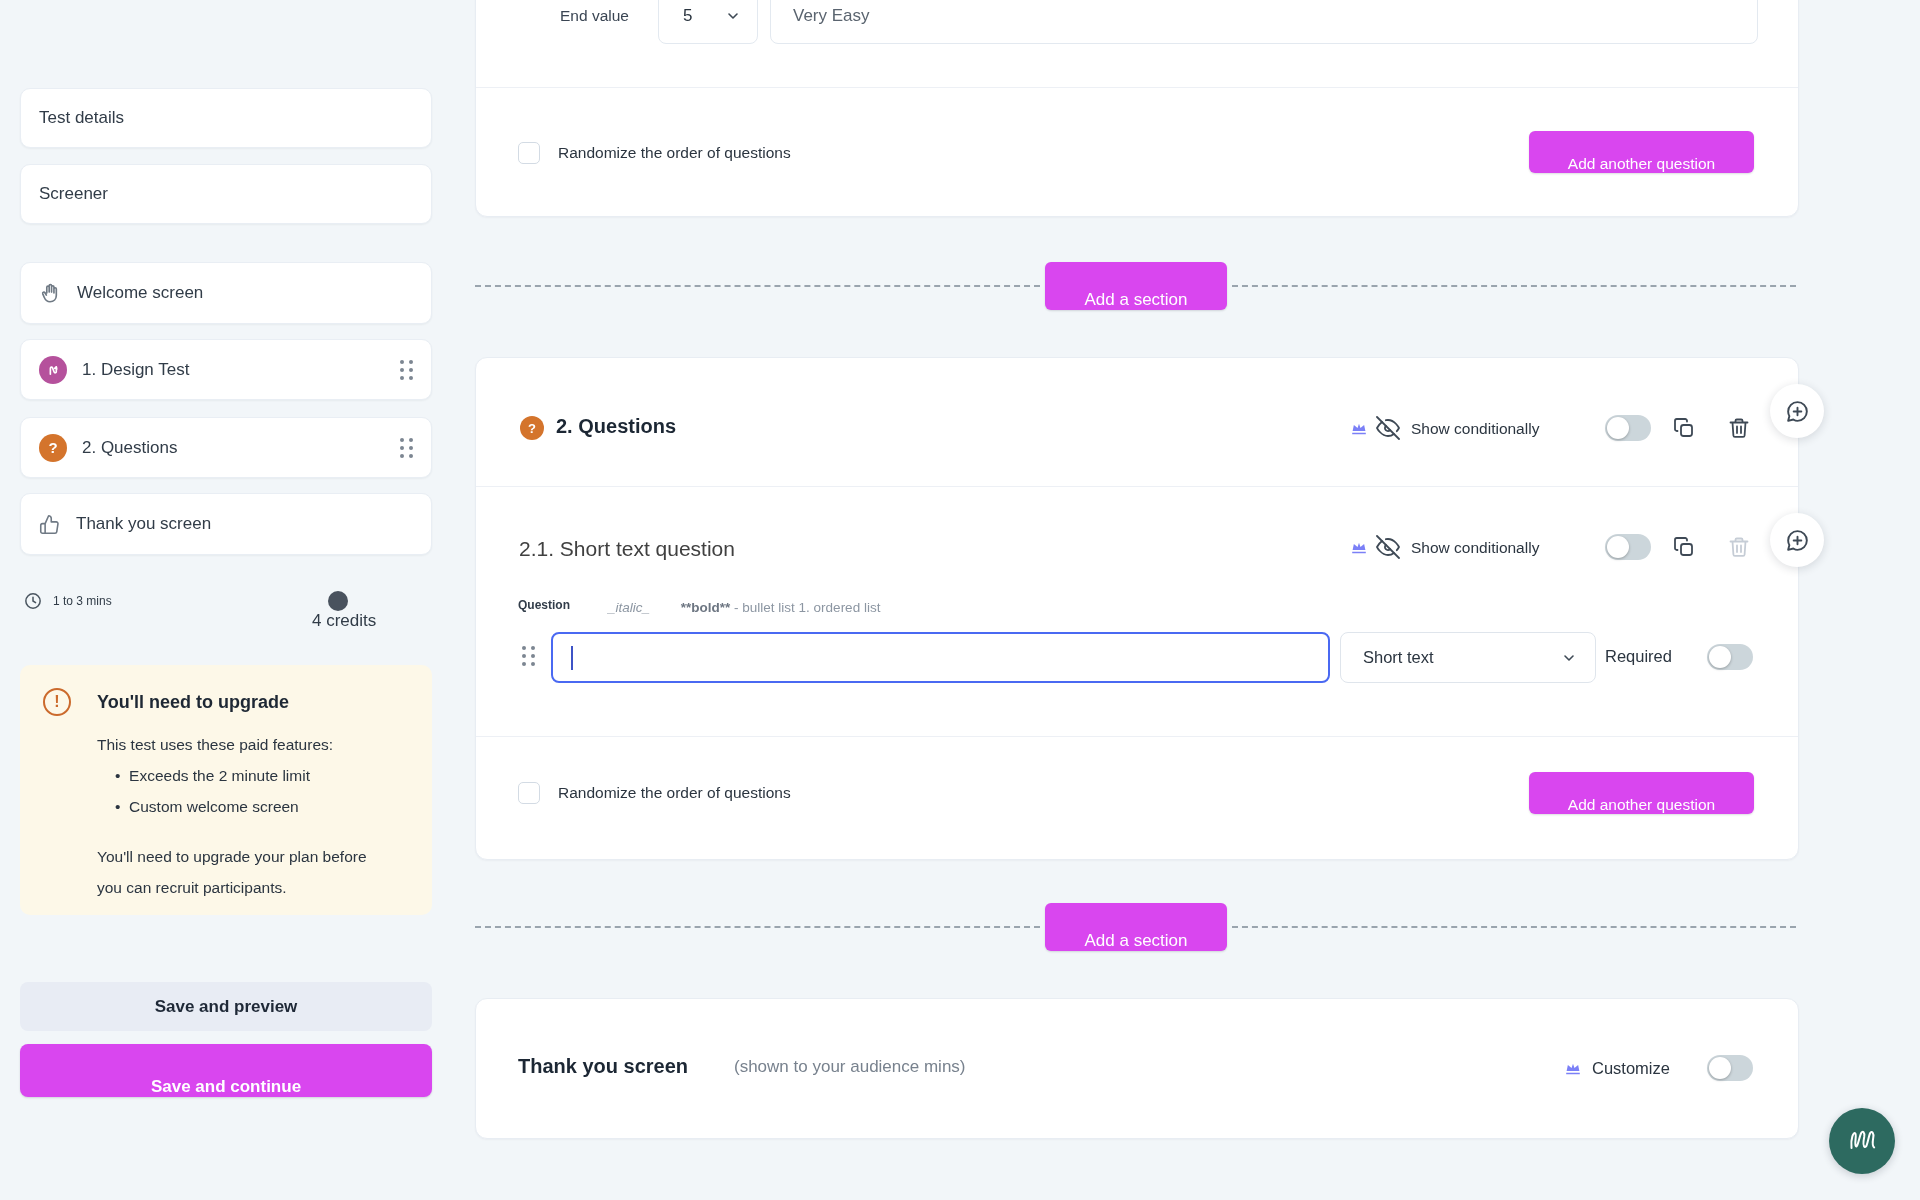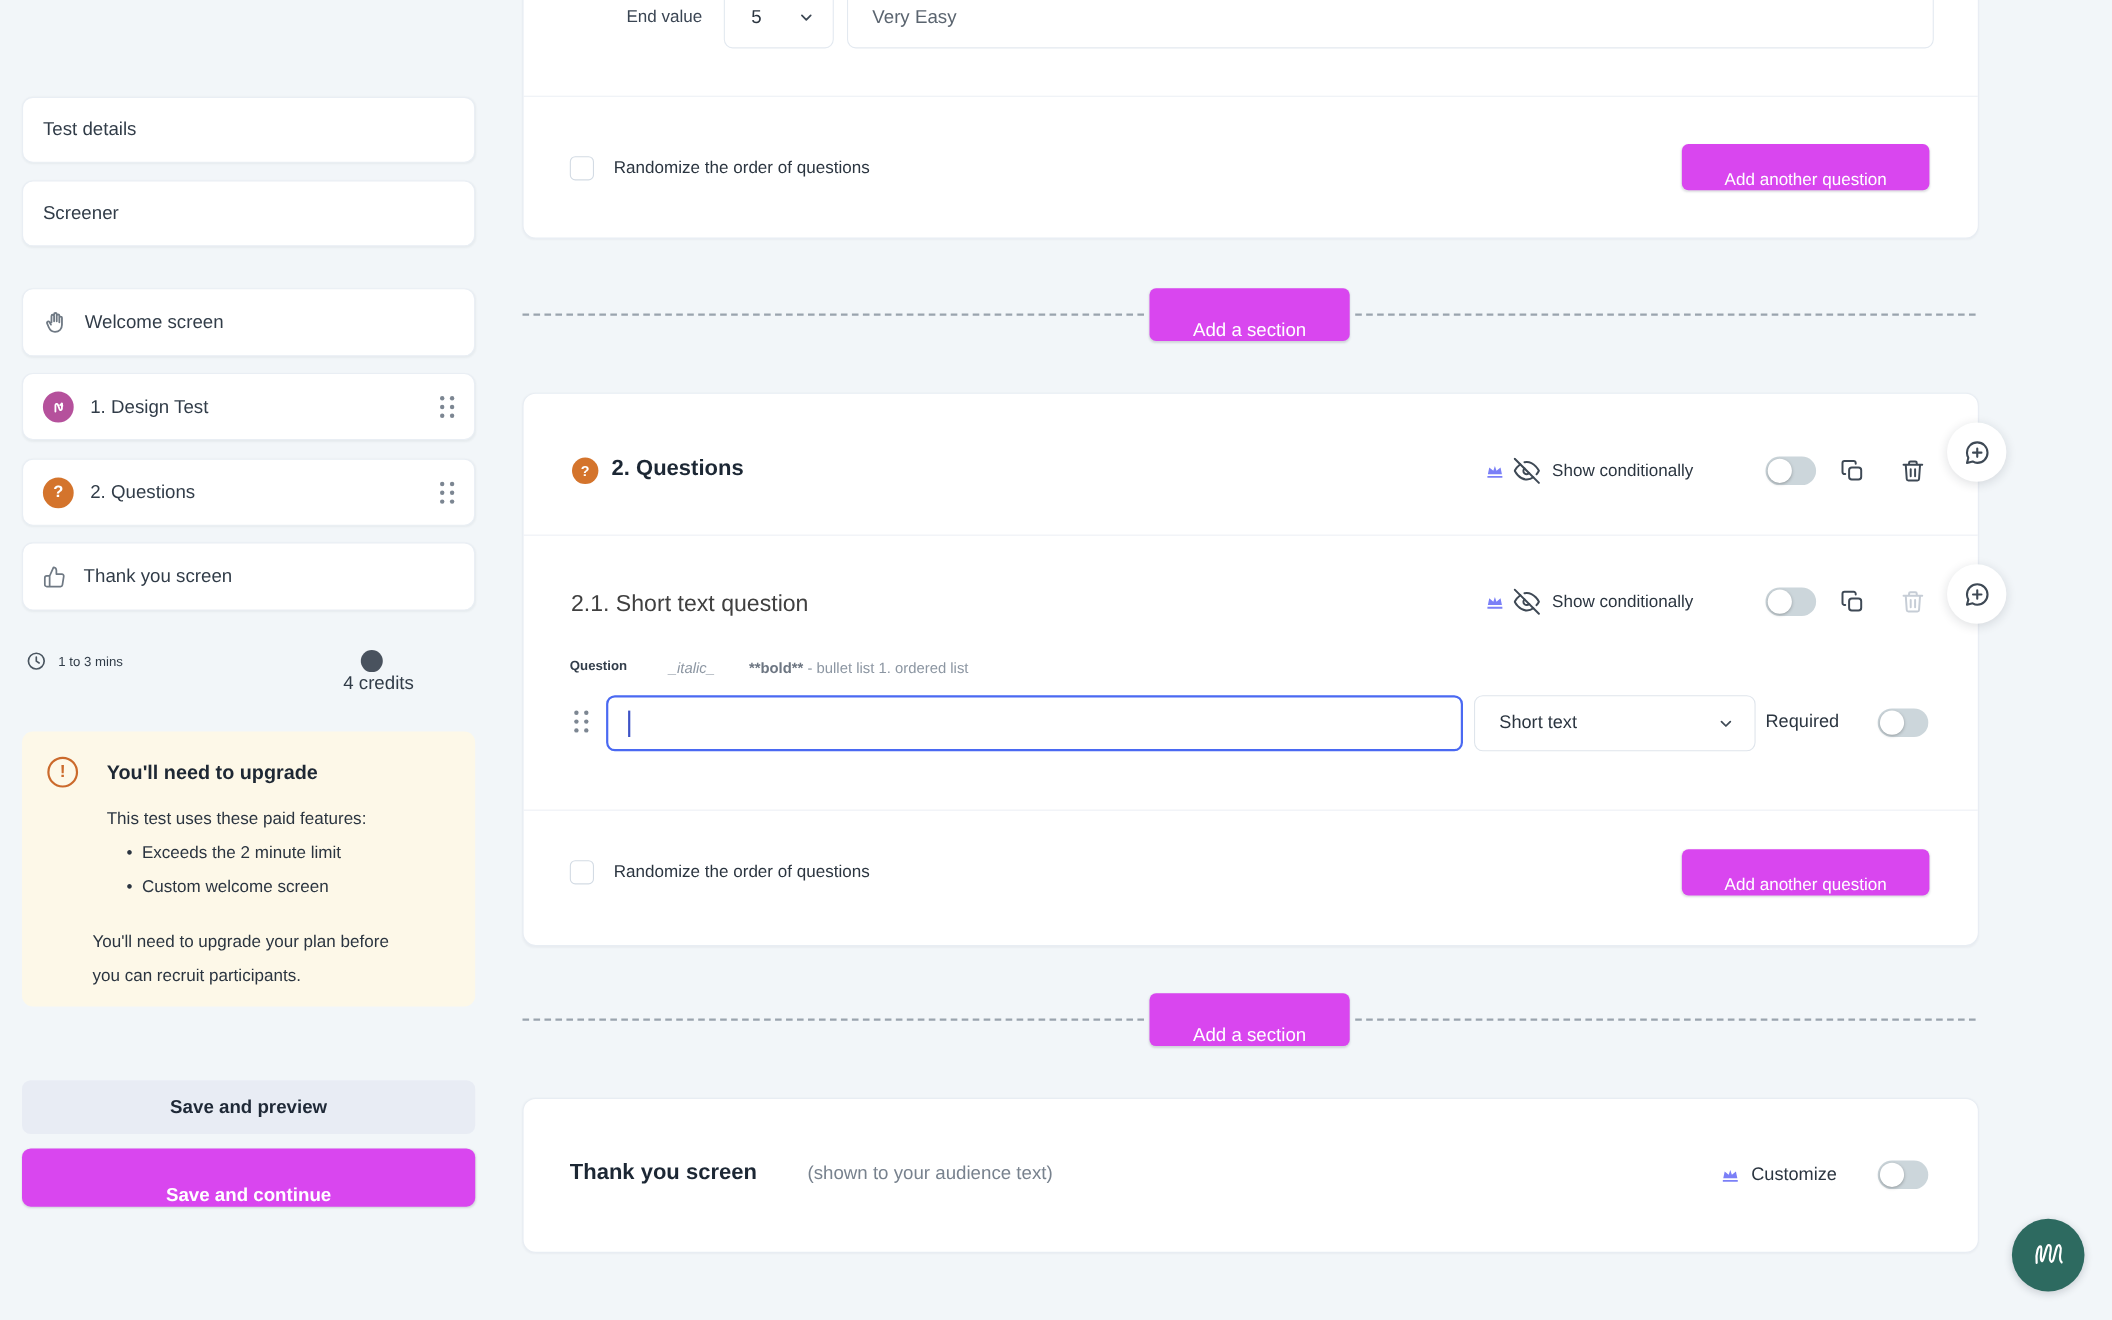--- a/index.html
+++ b/index.html
@@ -99,32 +99,32 @@
     <span style="width:20px;height:20px;border-radius:50%;background:#49525e;margin-right:13px;"></span>
     <span style="font-size:17px;color:#313c48;">4 credits</span>
   </div>
 
   <div class="abs" style="left:20px;top:665px;width:412px;height:250px;background:#fdf8e8;border-radius:10px;">
     <span class="abs" style="left:23px;top:23px;width:28px;height:28px;border:2.5px solid #cb6a2c;border-radius:50%;box-sizing:border-box;display:flex;align-items:center;justify-content:center;color:#cb6a2c;font-weight:bold;font-size:16px;">!</span>
     <div class="abs" style="left:77px;top:27px;font-size:18px;font-weight:bold;color:#1e2834;">You'll need to upgrade</div>
     <div class="abs" style="left:77px;top:71px;font-size:15.5px;color:#2b3540;">This test uses these paid features:</div>
     <div class="abs" style="left:95px;top:102px;font-size:15.5px;color:#2b3540;text-align:center;">•&nbsp;&nbsp;<span>Exceeds the 2 minute limit</span></div>
     <div class="abs" style="left:95px;top:133px;font-size:15.5px;color:#2b3540;">•&nbsp;&nbsp;<span>Custom welcome screen</span></div>
-    <div class="abs" style="left:64px;top:176px;width:272px;font-size:15.5px;line-height:31px;color:#2b3540;">You'll need to upgrade your plan before you can recruit participants.</div>
+    <div class="abs" style="left:77px;top:176px;width:272px;font-size:15.5px;line-height:31px;color:#2b3540;">You'll need to upgrade your plan before you can recruit participants.</div>
   </div>
 
   <div class="abs" style="left:20px;top:982px;width:412px;height:49px;background:#e8ecf4;border-radius:8px;display:flex;align-items:center;justify-content:center;font-size:17px;font-weight:bold;color:#1f2937;cursor:pointer;">
     <span>Save and preview</span>
   </div>
   <div class="btn-teal" style="left:20px;top:1044px;width:412px;height:53px;font-size:17px;font-weight:bold;border-radius:8px;">
     <span>Save and continue</span>
   </div>
 
   <div class="card" style="left:475px;top:-40px;width:1322px;height:255px;">
-    <div class="abs" style="left:84px;top:46px;width:88px;text-align:center;font-size:15.5px;color:#3a4553;">End value</div>
+    <div class="abs" style="left:84px;top:46px;width:88px;text-align:left;font-size:15.5px;color:#3a4553;">End value</div>
     <div class="field" style="left:182px;top:26px;width:100px;height:57px;justify-content:space-between;padding:0 16px 0 24px;">
       <span class="seltext">5</span>
       <span style="display:flex;">
         <svg width="16" height="16" viewBox="0 0 24 24" fill="none" stroke="#3e4955" stroke-width="2.4" stroke-linecap="round" stroke-linejoin="round">
             <path d="M6 9l6 6 6-6"></path>
           </svg>
       </span>
     </div>
     <div class="field" style="left:294px;top:26px;width:988px;height:57px;padding:0 22px;">
       <span style="font-size:17px;color:#5a646f;">Very Easy</span>
@@ -258,21 +258,21 @@
   </div>
 
   <div class="dash" style="left:475px;top:926px;width:565px;"></div>
   <div class="dash" style="left:1232px;top:926px;width:564px;"></div>
   <div class="btn-teal" style="left:1045px;top:903px;width:182px;height:48px;font-size:17px;">
     <span>Add a section</span>
   </div>
 
   <div class="card" style="left:475px;top:998px;width:1322px;height:139px;">
     <div class="abs" style="left:42px;top:56px;font-size:20px;font-weight:bold;color:#1c2734;">Thank you screen</div>
-    <div class="abs" style="left:258px;top:58px;font-size:17px;color:#78828e;">(shown to your audience text)</div>
+    <div class="abs" style="left:258px;top:58px;font-size:17px;color:#78828e;">(shown to your audience mins)</div>
     <span class="abs" style="left:1089px;top:61px;display:flex;">
       <svg width="16" height="15" viewBox="0 0 20 18" fill="#7b80f7">
           <path d="M1.5 15.5h17v2h-17zM2 13.5L3.6 5.8 8.2 9.7 10 4.2l1.8 5.5 4.6-3.9L18 13.5z"></path>
         </svg>
     </span>
     <div class="abs" style="left:1116px;top:60px;font-size:16.5px;color:#2b3540;">Customize</div>
     <div class="toggle" style="left:1231px;top:56px;"></div>
   </div>
 
   <div class="abs" style="left:1829px;top:1108px;width:66px;height:66px;border-radius:50%;background:#2d6a60;display:flex;align-items:center;justify-content:center;z-index:7;box-shadow:0 2px 8px rgba(20,30,45,.2);cursor:pointer;">

